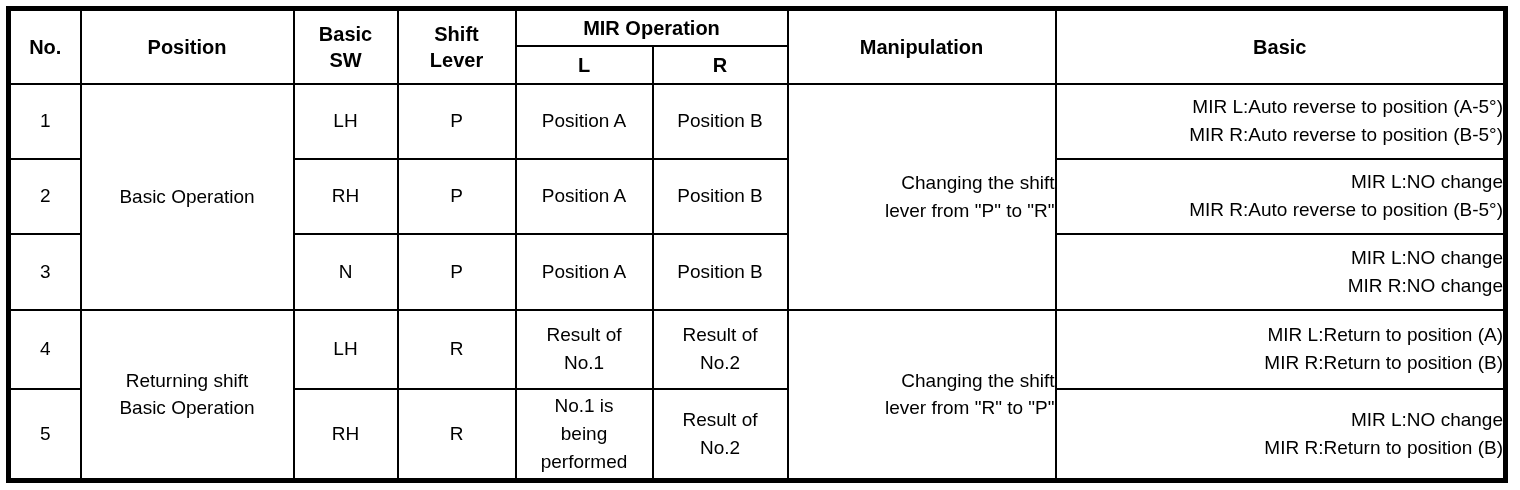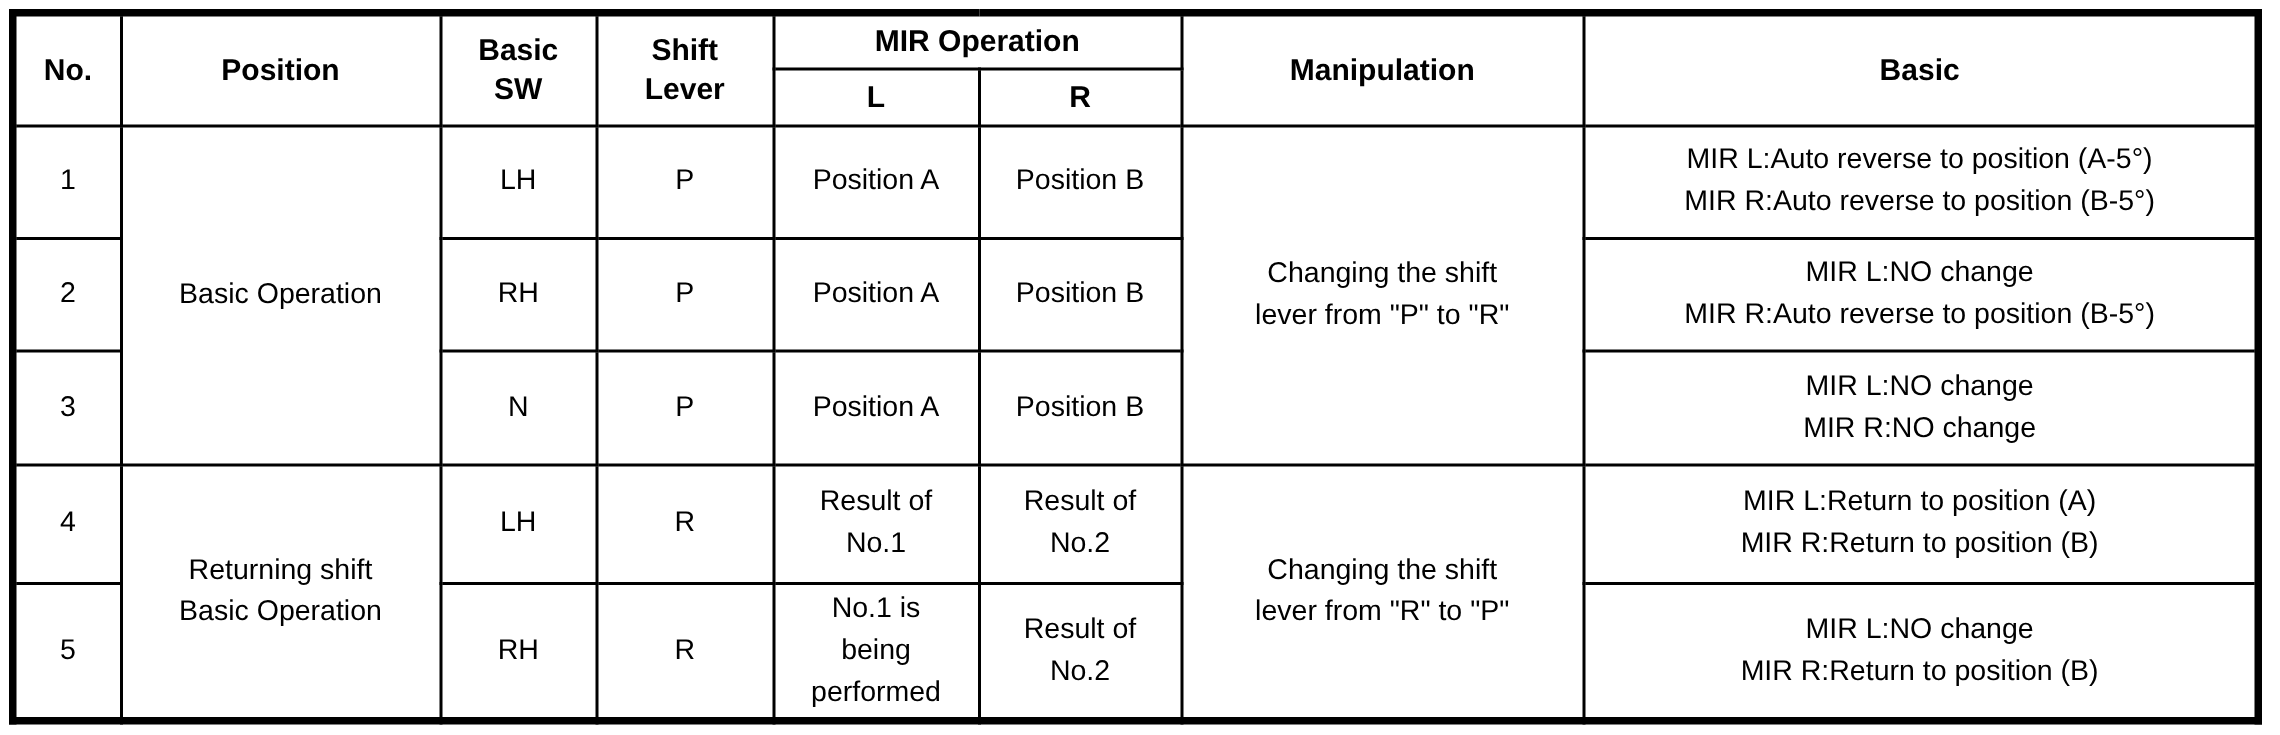--- a/index.html
+++ b/index.html
@@ -33,21 +33,21 @@
     font-weight: bold;
     text-align: center;
     line-height: 1.3;
   }
   .mir-table td {
     font-size: 19px;
     font-weight: normal;
     line-height: 1.45;
   }
   .center { text-align: center; }
-  .left   { text-align: center; padding: 3px 4px 3px 7px; line-height: 1.55; }
+  .left   { text-align: right; padding: 3px 4px 3px 7px; line-height: 1.55; }
   tr.hr1 { height: 37px; }
   tr.hr2 { height: 38px; }
   tr.r1  { height: 75px; }
   tr.r2  { height: 75px; }
   tr.r3  { height: 76px; }
   tr.r4  { height: 79px; }
   tr.r5  { height: 92px; }
 </style>
 </head>
 <body>

